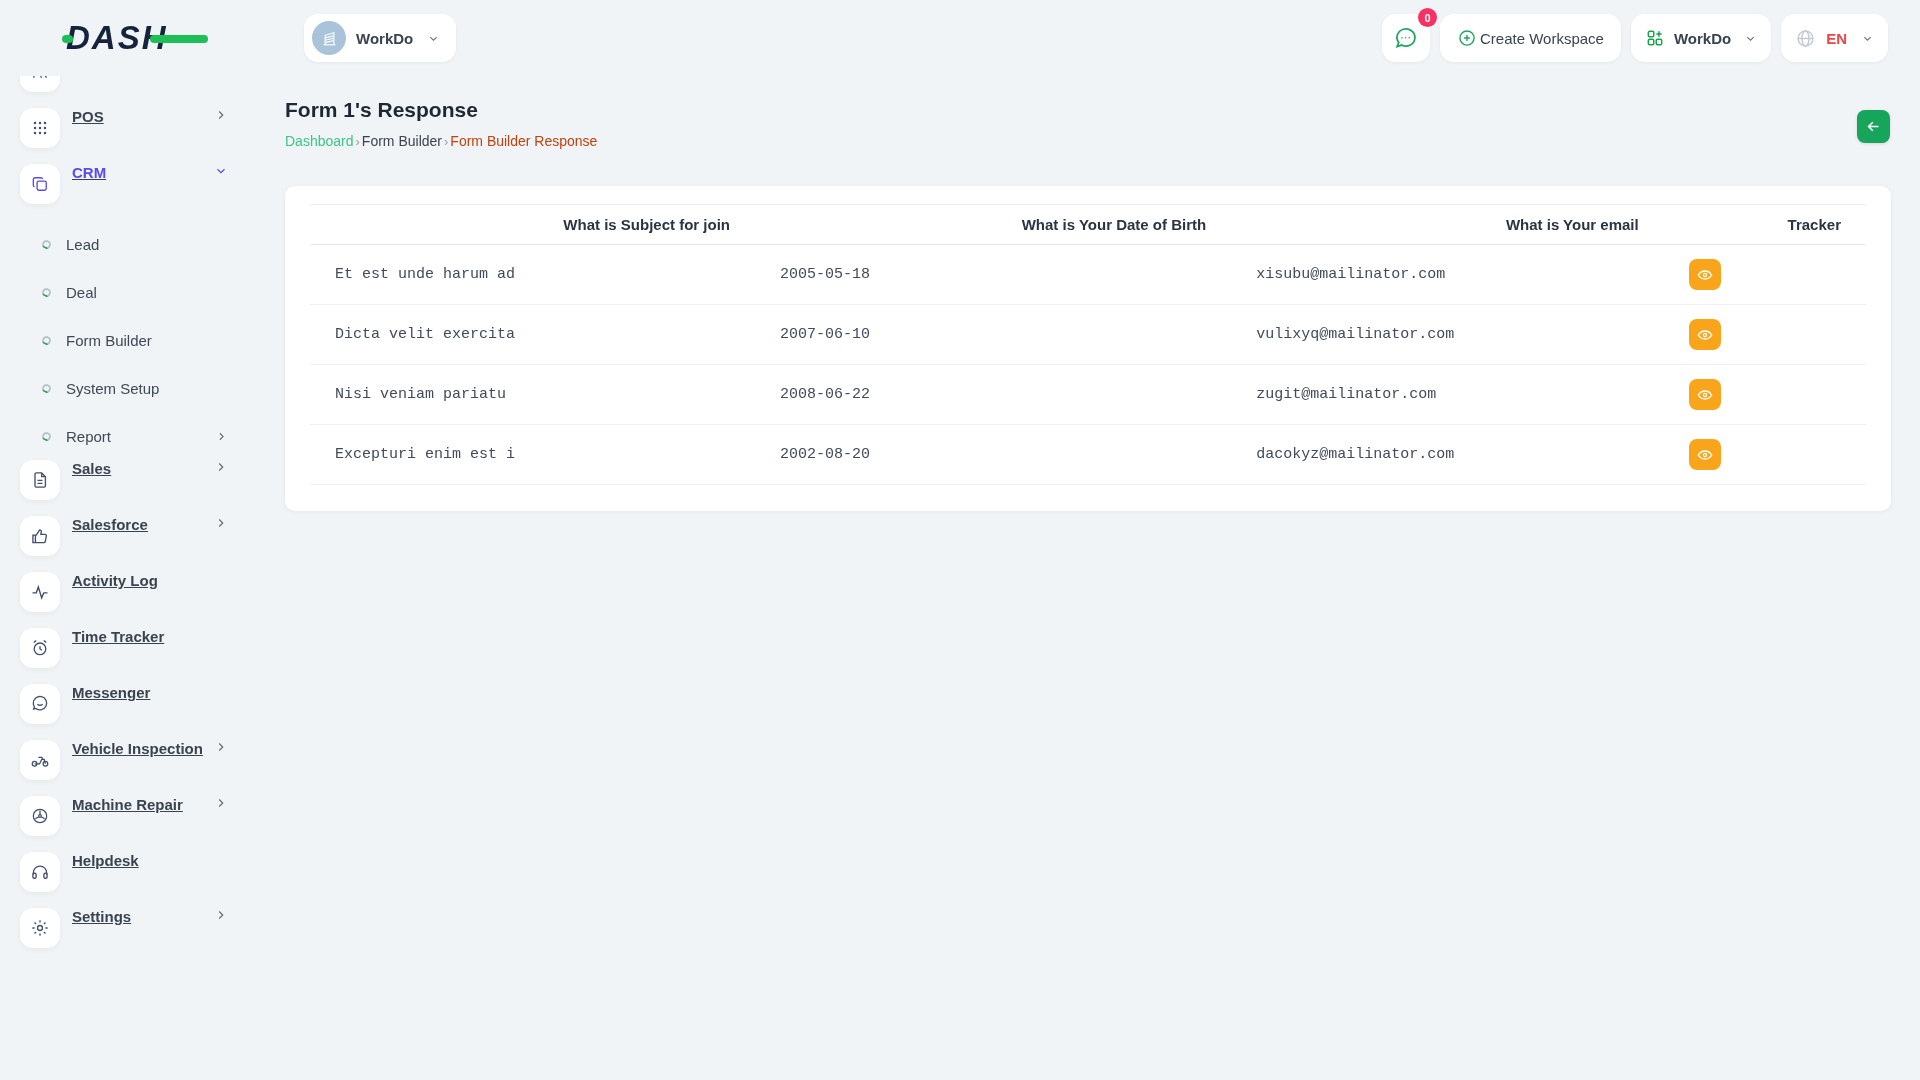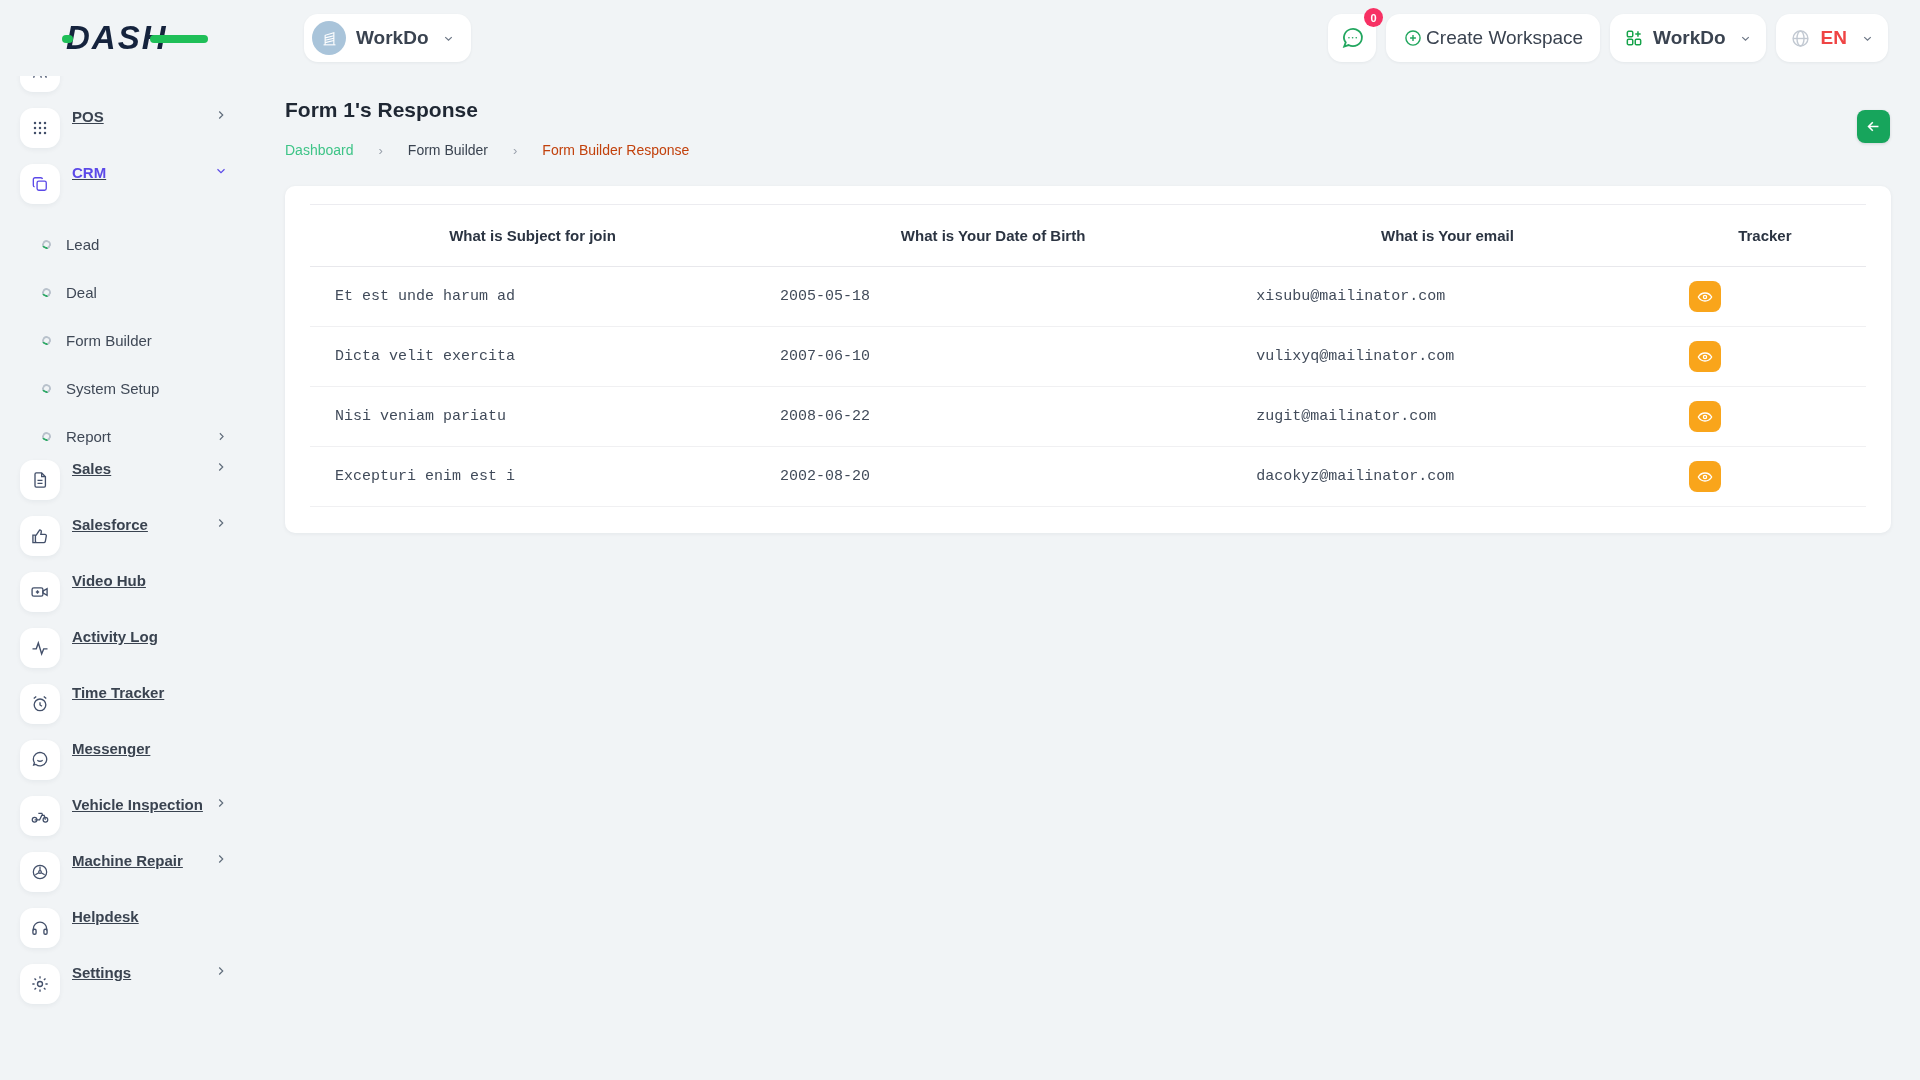--- a/index.html
+++ b/index.html
@@ -19,21 +19,21 @@
   .logo-text { font-size:33px; font-weight:800; letter-spacing:2px; color:#15233d; font-style:italic; }
   .logo-dot { position:absolute; left:-4px; top:17px; width:11px; height:8px; border-radius:4px; background:#1fbf58; }
   .logo-bar { position:absolute; left:84px; top:17px; width:58px; height:8px; border-radius:4px; background:#1fbf58; }
 
   .pill {
     background:#fff; border-radius:14px; height:48px; display:flex; align-items:center;
     box-shadow:0 1px 3px rgba(21,34,50,.06); padding:0 14px; cursor:pointer;
   }
   .ws-pill { margin-left:98px; gap:10px; padding:0 16px 0 8px; }
   .ws-avatar { width:34px; height:34px; border-radius:50%; background:#a9c4da; display:flex; align-items:center; justify-content:center; }
-  .pill-label { font-size:19px; font-weight:600; color:#3a4350; }
+  .pill-label { font-size:15px; font-weight:600; color:#3a4350; }
   .chev { margin-left:4px; }
 
   .topbar-right { margin-left:auto; margin-right:32px; display:flex; align-items:center; gap:10px; }
   .icon-btn { position:relative; width:48px; height:48px; background:#fff; border-radius:14px;
     box-shadow:0 1px 3px rgba(21,34,50,.06); display:flex; align-items:center; justify-content:center; cursor:pointer; }
   .badge {
     position:absolute; top:-6px; right:-7px; min-width:19px; height:19px; padding:0 5px;
     background:#f73164; color:#fff; font-size:11px; font-weight:700; border-radius:10px;
     display:flex; align-items:center; justify-content:center;
   }
@@ -54,42 +54,42 @@
 
   .nav-sub { height:48px; display:flex; align-items:center; padding-right:20px; cursor:pointer; }
   .bullet {
     width:9px; height:9px; margin-left:42px; border-radius:50%;
     border:2px solid #b9c2cc; border-bottom-color:#2ea866; transform:rotate(25deg); flex:0 0 auto;
   }
   .nav-sub .nav-label { margin-left:15px; font-weight:400; color:#3f4856; }
 
   
   .page-title { position:absolute; left:285px; top:98px; font-size:21px; font-weight:700; color:#1f2733; z-index:6; }
-  .breadcrumb { position:absolute; left:285px; top:142px; display:flex; align-items:flex-end; gap:25px; font-size:14px; z-index:6; }
+  .breadcrumb { position:absolute; left:285px; top:133px; display:flex; align-items:flex-end; gap:2px; font-size:14px; z-index:6; }
   .bc-link { color:#3ec487; cursor:pointer; }
   .bc-mid { color:#3a4350; cursor:pointer; }
   .bc-cur { color:#c2410c; }
   .bc-sep { color:#9aa1ac; font-size:13px; }
 
   .back-btn {
     position:absolute; top:110px; right:30px; width:33px; height:33px; border-radius:8px;
     background:#17a55c; border:none; display:flex; align-items:center; justify-content:center;
     cursor:pointer; box-shadow:0 1px 3px rgba(21,34,50,.15); z-index:6;
   }
 
   .card {
     position:absolute; left:285px; top:186px; width:1606px;
     background:#fff; border-radius:10px; box-shadow:0 1px 4px rgba(21,34,50,.06);
     padding:18px 25px 26px; z-index:6;
   }
   table { width:100%; border-collapse:collapse; table-layout:fixed; }
   col.c1{width:28.6%} col.c2{width:30.6%} col.c3{width:27.8%} col.c4{width:13%}
   thead th {
-    text-align:center; font-size:15px; font-weight:700; color:#2b3442;
-    padding:22px 25px; border-top:1px solid #ececf0; border-bottom:1px solid #e8e8ec;
+    text-align:right; font-size:15px; font-weight:700; color:#2b3442;
+    padding:11px 25px; border-top:1px solid #ececf0; border-bottom:1px solid #e8e8ec;
   }
   tbody td { font-size:15px; color:#414b5a; padding:14px 25px; border-bottom:1px solid #f0f0f2;font-family:Liberation Mono, monospace; }
   .eye-btn {
     width:32px; height:31px; border:none; border-radius:8px; background:#f9a51b;
     display:flex; align-items:center; justify-content:center; cursor:pointer;
   }
 </style>
 </head>
 <body>
 
@@ -255,29 +255,20 @@
         <path d="M3.5 11h3v9h-3zM6.5 19.2c.5.5 1.2.8 2 .8h7.9c1 0 1.8-.7 2-1.6l1.2-6.5c.2-1-.6-1.9-1.6-1.9h-5l.6-3.2c.2-.8-.2-1.6-1-1.9-.6-.3-1.3 0-1.6.6L7.5 11h-1"></path>
       </svg>
     </span>
     <span class="nav-label">Salesforce</span>
     <svg class="nav-chev" width="14" height="14" viewBox="0 0 24 24" fill="none" stroke="currentColor" stroke-width="2">
         <path d="M9 6l6 6-6 6"></path>
       </svg>
   </div>
 
 
-  <div class="nav-item">
-    <span class="nav-ic">
-      <svg width="20" height="20" viewBox="0 0 24 24" fill="none" stroke="currentColor" stroke-width="1.6">
-        <rect x="2.5" y="7" width="13" height="10" rx="2"></rect>
-          <path d="M15.5 11l5-3v8l-5-3zM7 12h4M9 10v4"></path>
-      </svg>
-    </span>
-    <span class="nav-label">Video Hub</span>
-  </div>
 
   <div class="nav-item">
     <span class="nav-ic">
       <svg width="20" height="20" viewBox="0 0 24 24" fill="none" stroke="currentColor" stroke-width="1.7">
         <path d="M3 13h4.5L10 6l4 13 2.5-6H21"></path>
       </svg>
     </span>
     <span class="nav-label">Activity Log</span>
   </div>
 

